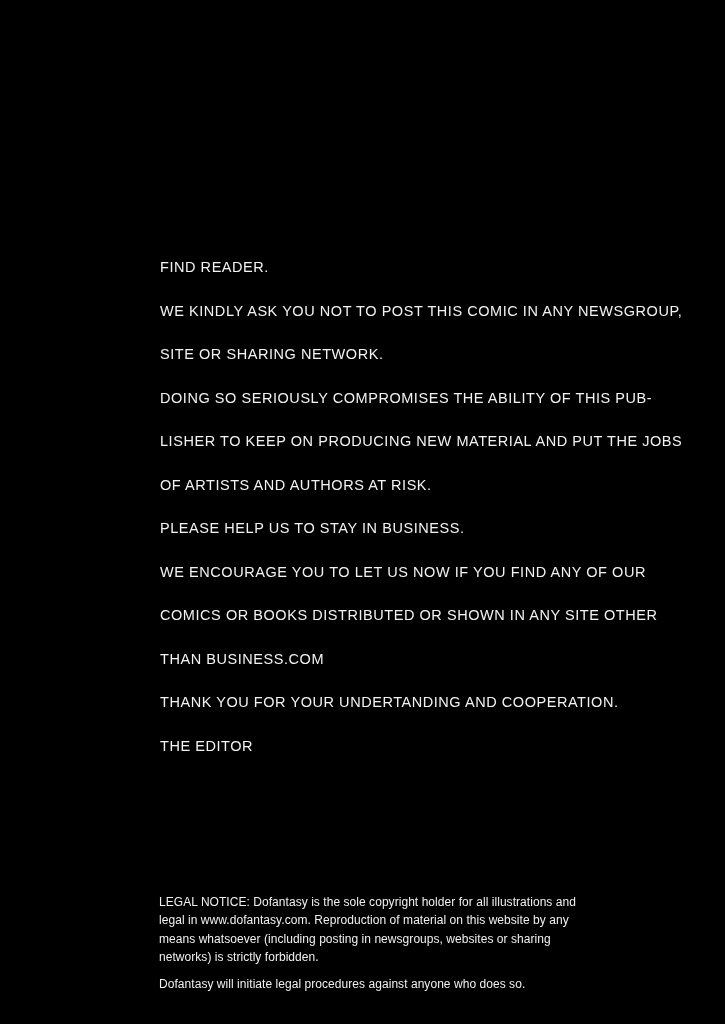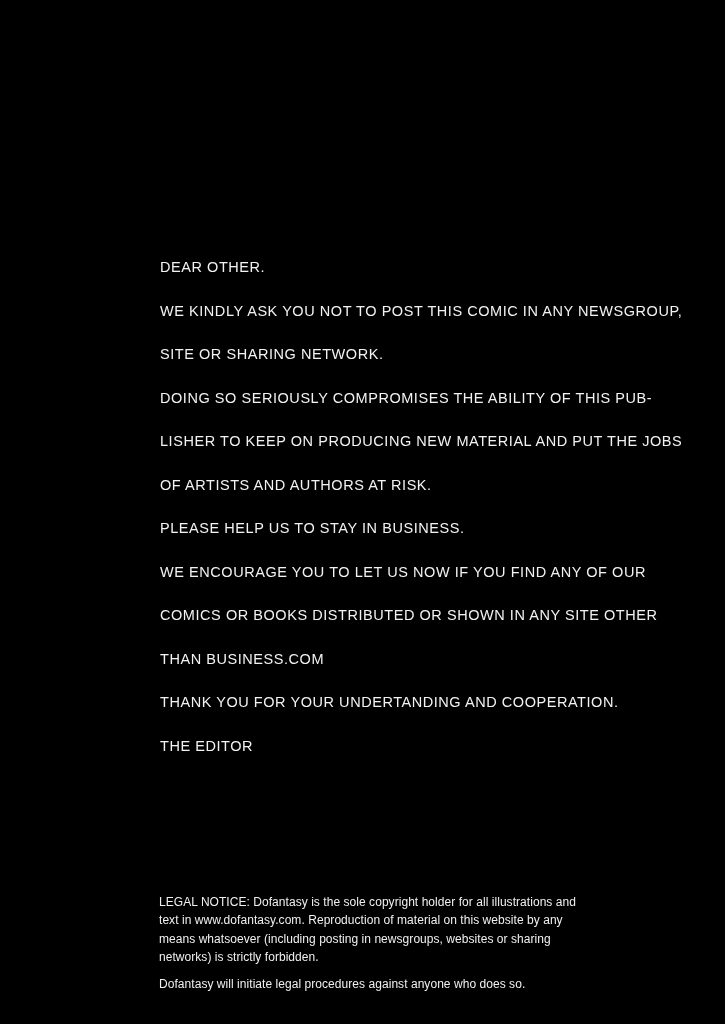--- a/index.html
+++ b/index.html
@@ -49,35 +49,35 @@
   .legal-line.gap {
     margin-top: 8px;
   }
 </style>
 </head>
 <body>
 
 <div class="page">
 
   <div class="notice-block">
-    <div class="notice-line">DEAR OTHER.</div>
+    <div class="notice-line">FIND READER.</div>
     <div class="notice-line">WE KINDLY ASK YOU NOT TO POST THIS COMIC IN ANY NEWSGROUP,</div>
     <div class="notice-line">SITE OR SHARING NETWORK.</div>
     <div class="notice-line">DOING SO SERIOUSLY COMPROMISES THE ABILITY OF THIS PUB-</div>
     <div class="notice-line">LISHER TO KEEP ON PRODUCING NEW MATERIAL AND PUT THE JOBS</div>
     <div class="notice-line">OF ARTISTS AND AUTHORS AT RISK.</div>
     <div class="notice-line">PLEASE HELP US TO STAY IN BUSINESS.</div>
     <div class="notice-line">WE ENCOURAGE YOU TO LET US NOW IF YOU FIND ANY OF OUR</div>
     <div class="notice-line">COMICS OR BOOKS DISTRIBUTED OR SHOWN IN ANY SITE OTHER</div>
     <div class="notice-line">THAN BUSINESS.COM</div>
     <div class="notice-line">THANK YOU FOR YOUR UNDERTANDING AND COOPERATION.</div>
     <div class="notice-line">THE EDITOR</div>
   </div>
 
   <div class="legal-block">
     <div class="legal-line">LEGAL NOTICE: Dofantasy is the sole copyright holder for all illustrations and</div>
-    <div class="legal-line">text in www.dofantasy.com.  Reproduction of material on this website by any</div>
+    <div class="legal-line">legal in www.dofantasy.com.  Reproduction of material on this website by any</div>
     <div class="legal-line">means whatsoever (including posting in newsgroups, websites or sharing</div>
     <div class="legal-line">networks) is strictly forbidden.</div>
     <div class="legal-line gap">Dofantasy will initiate legal procedures against anyone who does so.</div>
   </div>
 
 </div>
 
 </body></html>

